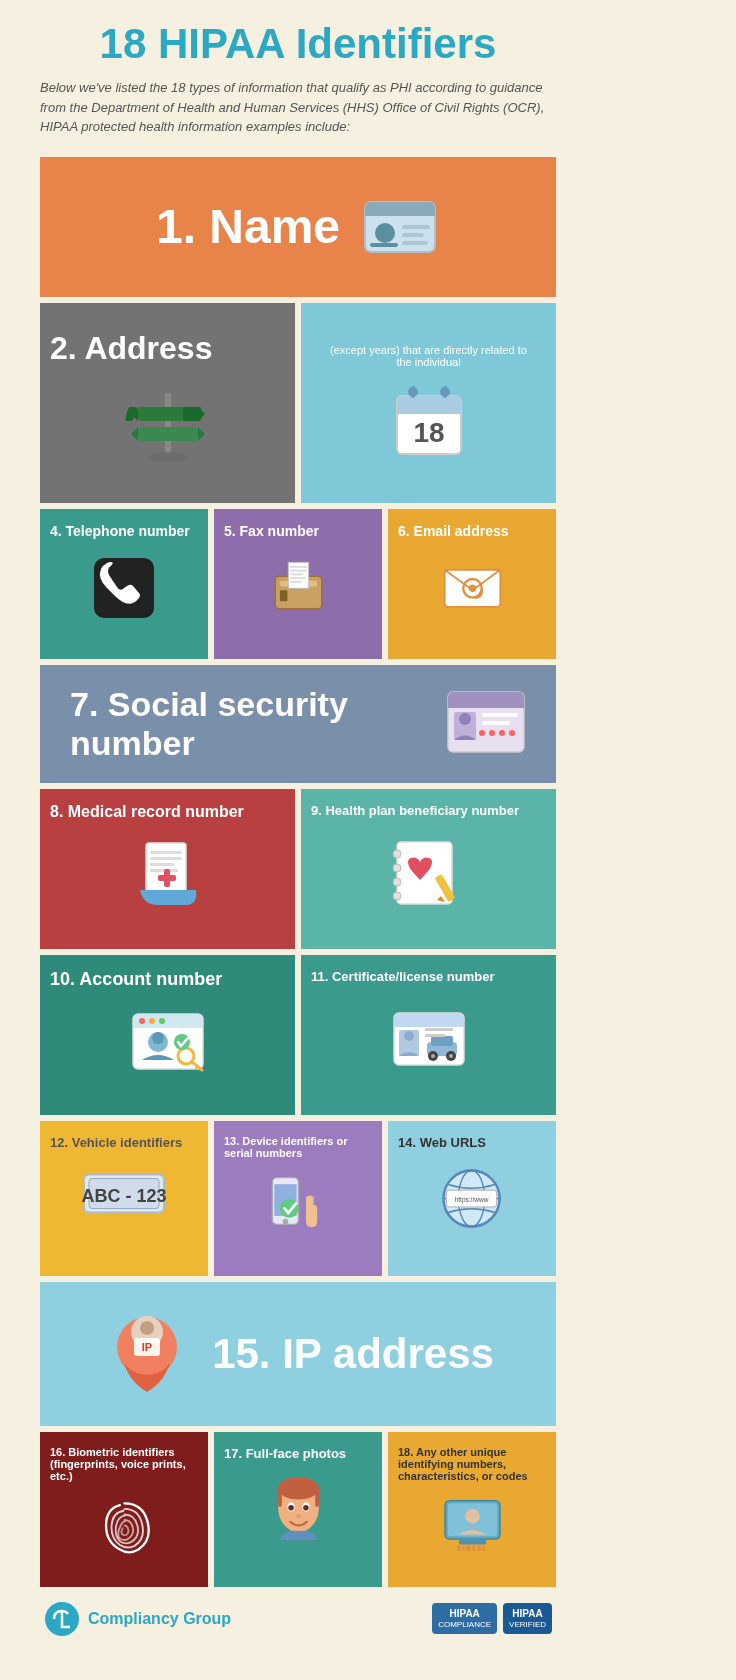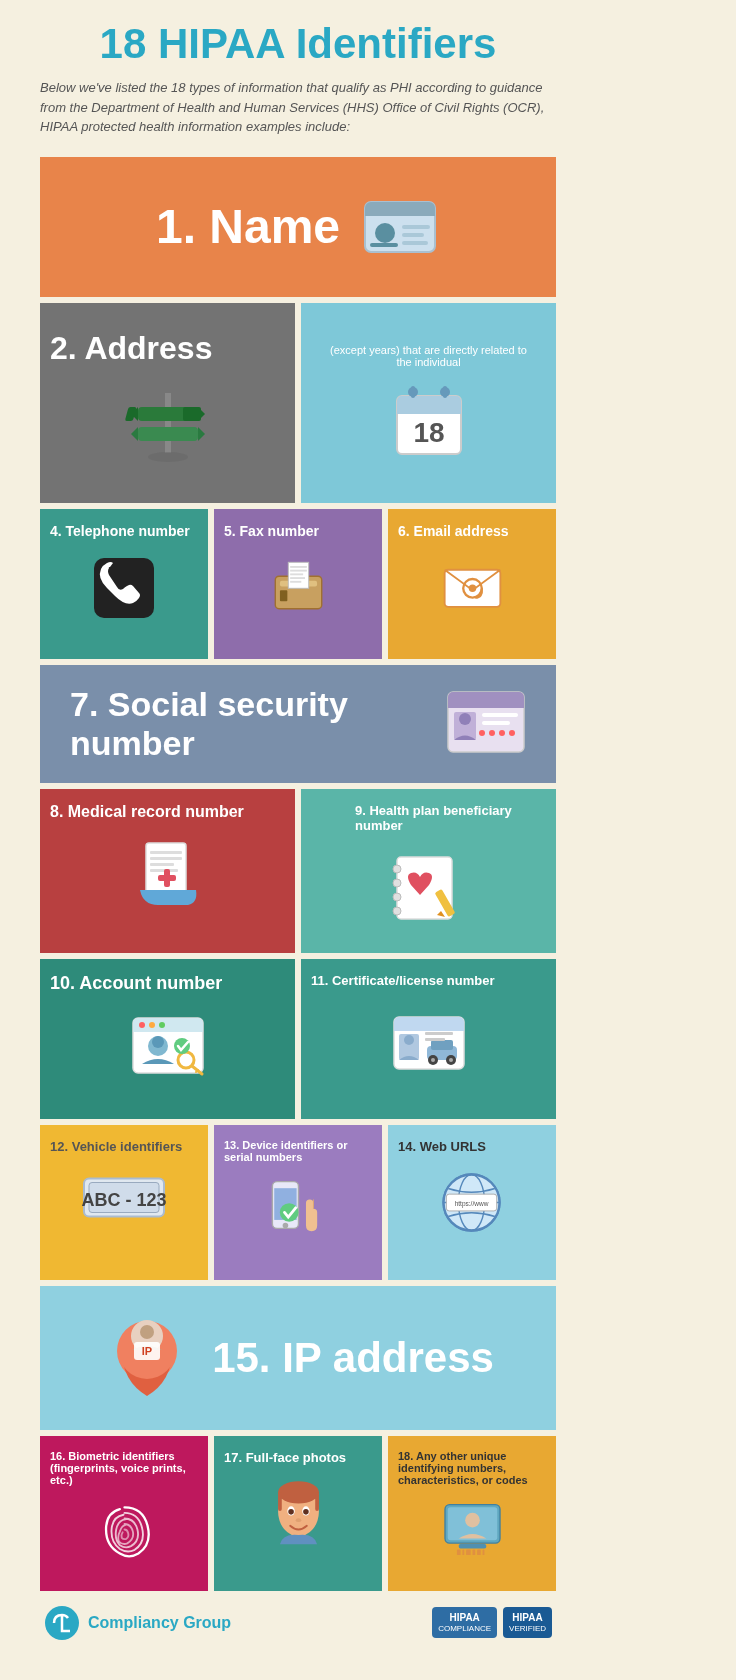--- a/index.html
+++ b/index.html
@@ -76,21 +76,21 @@
     .teal { background-color: #3a9a8c; }
     .purple { background-color: #8e6dab; }
     .yellow-orange { background-color: #e8a832; }
     .gray-blue { background-color: #7a8faa; }
     .dark-red { background-color: #b84040; }
     .light-teal { background-color: #5ab5a8; }
     .dark-teal { background-color: #2e8b7a; }
     .yellow { background-color: #f0b832; }
     .med-purple { background-color: #9b7cbf; }
     .lt-blue2 { background-color: #8fd0e0; }
-    .green-teal { background-color: #be185d; }
+    .green-teal { background-color: #7f1d1d; }
 
     
     .name-cell {
       width: 100%;
       flex-direction: row;
       justify-content: center;
       align-items: center;
       gap: 20px;
       padding: 30px 40px;
       min-height: 110px;
@@ -330,21 +330,21 @@
             <rect x="22" y="34" width="28" height="3" rx="1" fill="#ddd"></rect>
 
             <rect x="30" y="40" width="18" height="6" rx="2" fill="#e05060"></rect>
             <rect x="36" y="34" width="6" height="18" rx="2" fill="#e05060"></rect>
 
             <path d="M12 55 Q15 70 30 70 L60 70 Q70 68 68 55 Z" fill="#60a8d8"></path>
           </svg>
         </div>
       </div>
       <div class="cell light-teal half-cell" style="align-items:flex-start;justify-content:flex-start;">
-        <span class="cell-label" style="font-size:13px;margin-left:44px;">9. Health plan beneficiary number</span>
+        <span class="cell-label" style="font-size:13px;">9. Health plan beneficiary number</span>
         <div class="icon-area" style="align-self:center;">
           <svg viewBox="0 0 80 80" width="80" height="80">
 
             <rect x="8" y="10" width="55" height="62" rx="4" fill="white" stroke="#ddd" stroke-width="1.5"></rect>
 
             <circle cx="8" cy="22" r="4" fill="#e0e0e0" stroke="#bbb" stroke-width="1"></circle>
             <circle cx="8" cy="36" r="4" fill="#e0e0e0" stroke="#bbb" stroke-width="1"></circle>
             <circle cx="8" cy="50" r="4" fill="#e0e0e0" stroke="#bbb" stroke-width="1"></circle>
             <circle cx="8" cy="64" r="4" fill="#e0e0e0" stroke="#bbb" stroke-width="1"></circle>
 

